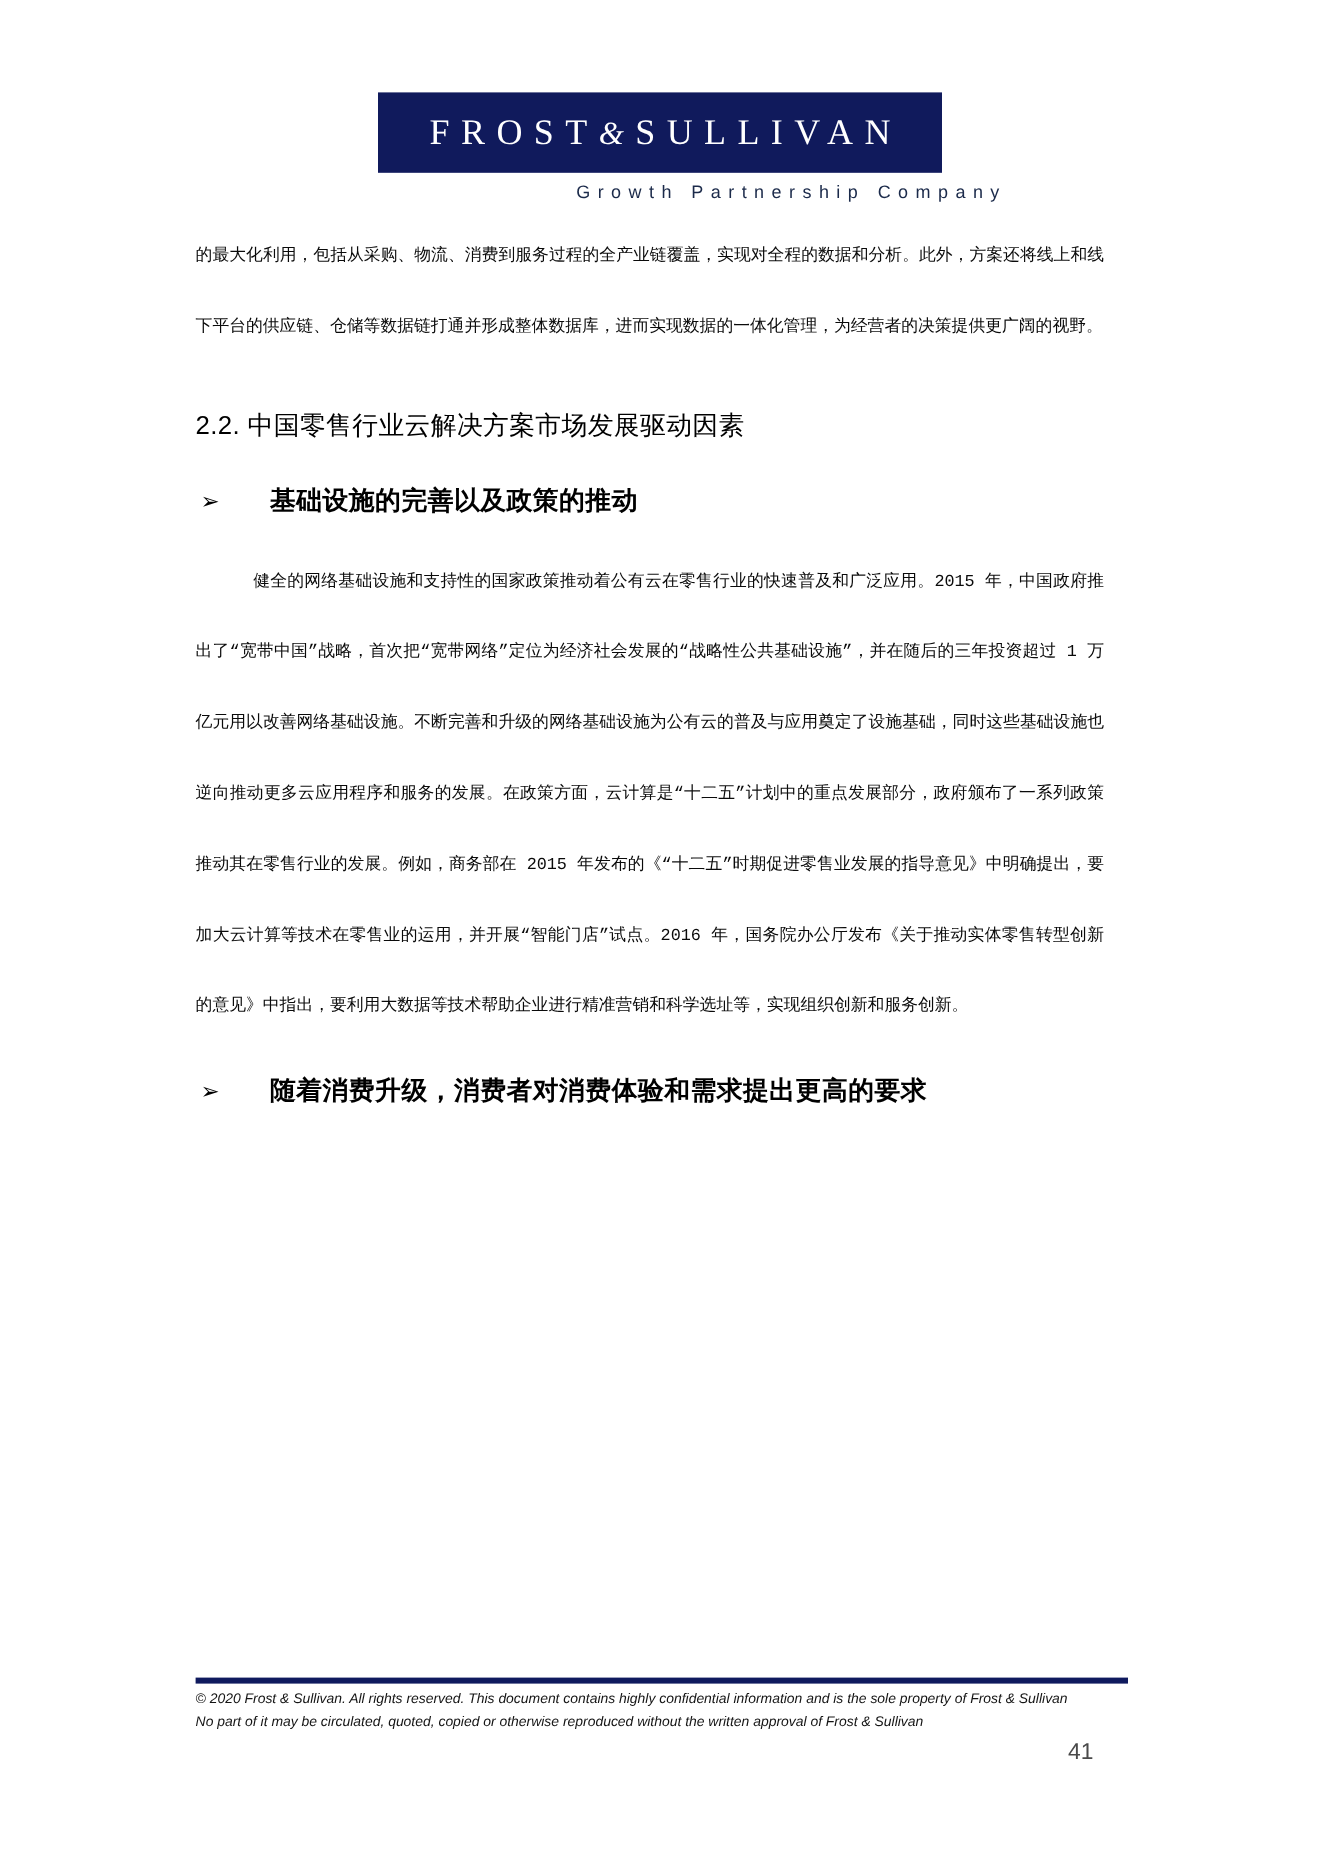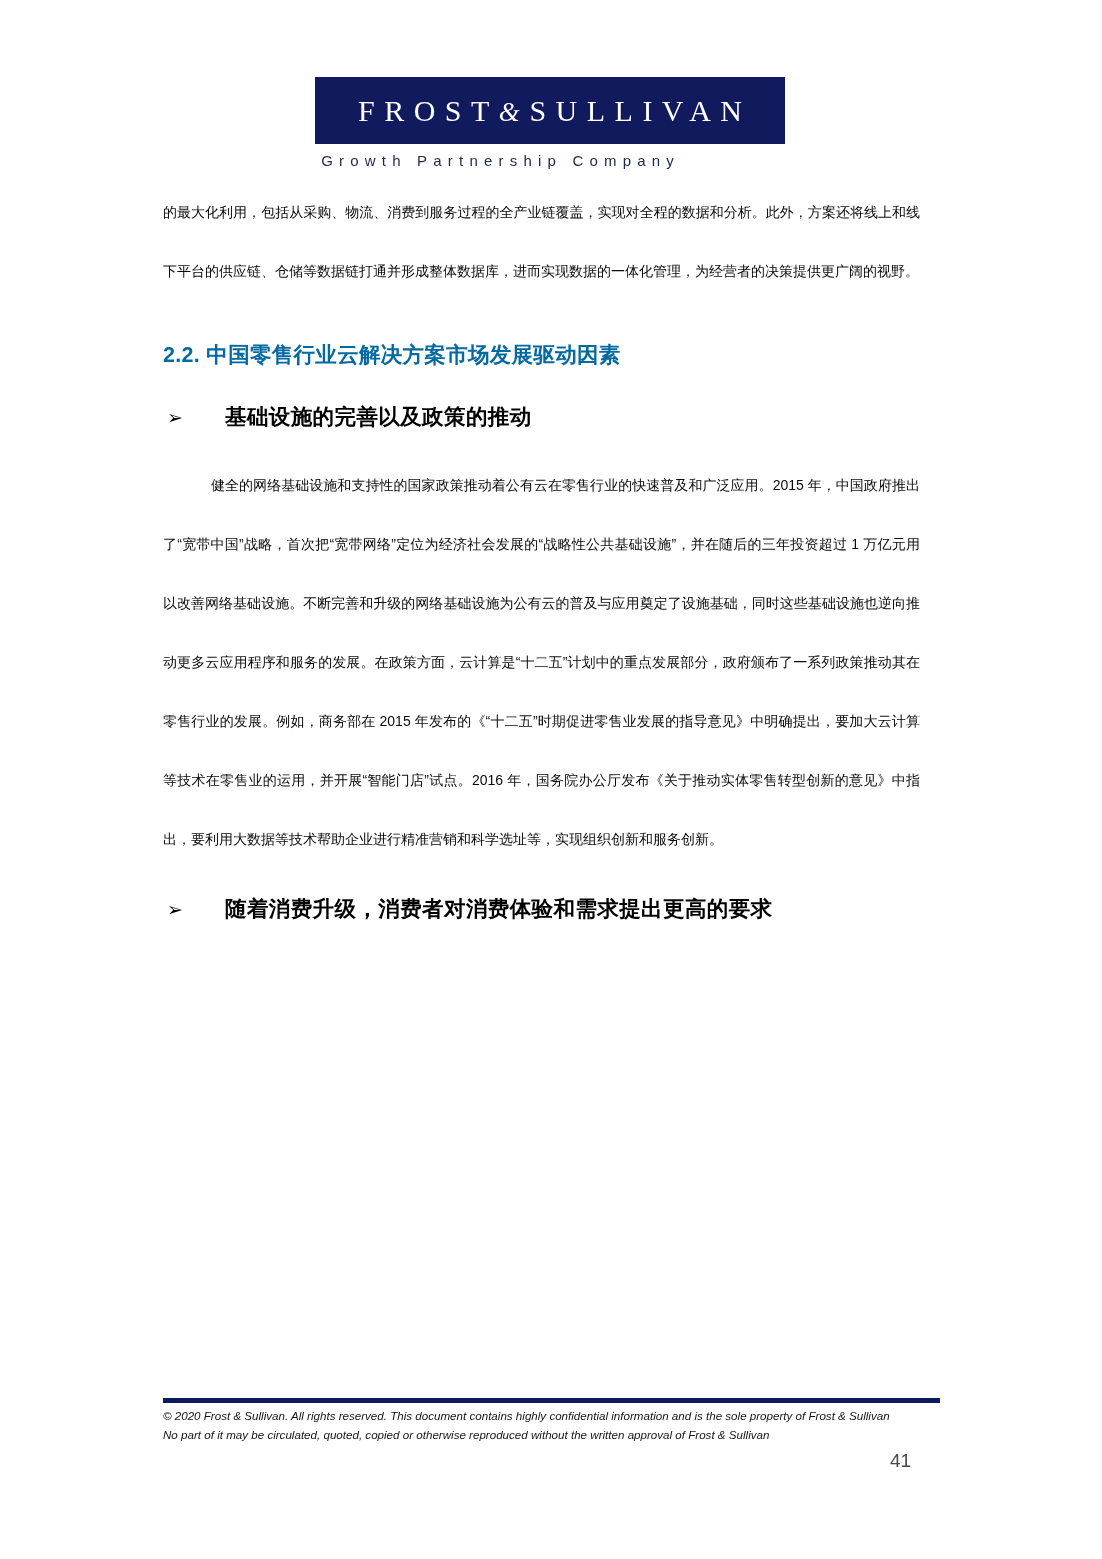--- a/index.html
+++ b/index.html
@@ -55,21 +55,21 @@
     white-space: nowrap;
     text-indent: 9.5px;
     line-height: 1;
   }
   .logo-wordmark .amp {
     font-style: italic;
     font-size: 27px;
   }
   .logo-tagline {
     margin-top: 9px;
-    text-align: left;
+    text-align: right;
     font-family: "Liberation Sans", "DejaVu Sans", sans-serif;
     font-size: 15px;
     letter-spacing: 6.2px;
     color: #1b2a4a;
     text-indent: 6.2px;
     white-space: nowrap;
     line-height: 1;
   }
 
   
@@ -85,27 +85,28 @@
     font-size: 14px;
     line-height: 59px;
     text-align: justify;
     text-justify: inter-ideograph;
     letter-spacing: 0px;
     color: #0a0a0a;
     font-weight: 400;
   }
   p.body-text.indent {
     text-indent: 48px;
+    font-family: Liberation Mono, monospace;
   }
 
   h2.section-heading {
     margin: 0;
     font-size: 21.5px;
-    font-weight: bold;
-    color: #0369a1;
+    font-weight: normal;
+    color: #000000;
     line-height: 1;
     letter-spacing: 0.3px;
   }
 
   .bullet-row {
     display: flex;
     align-items: baseline;
     font-size: 21.5px;
     font-weight: bold;
     line-height: 1;

